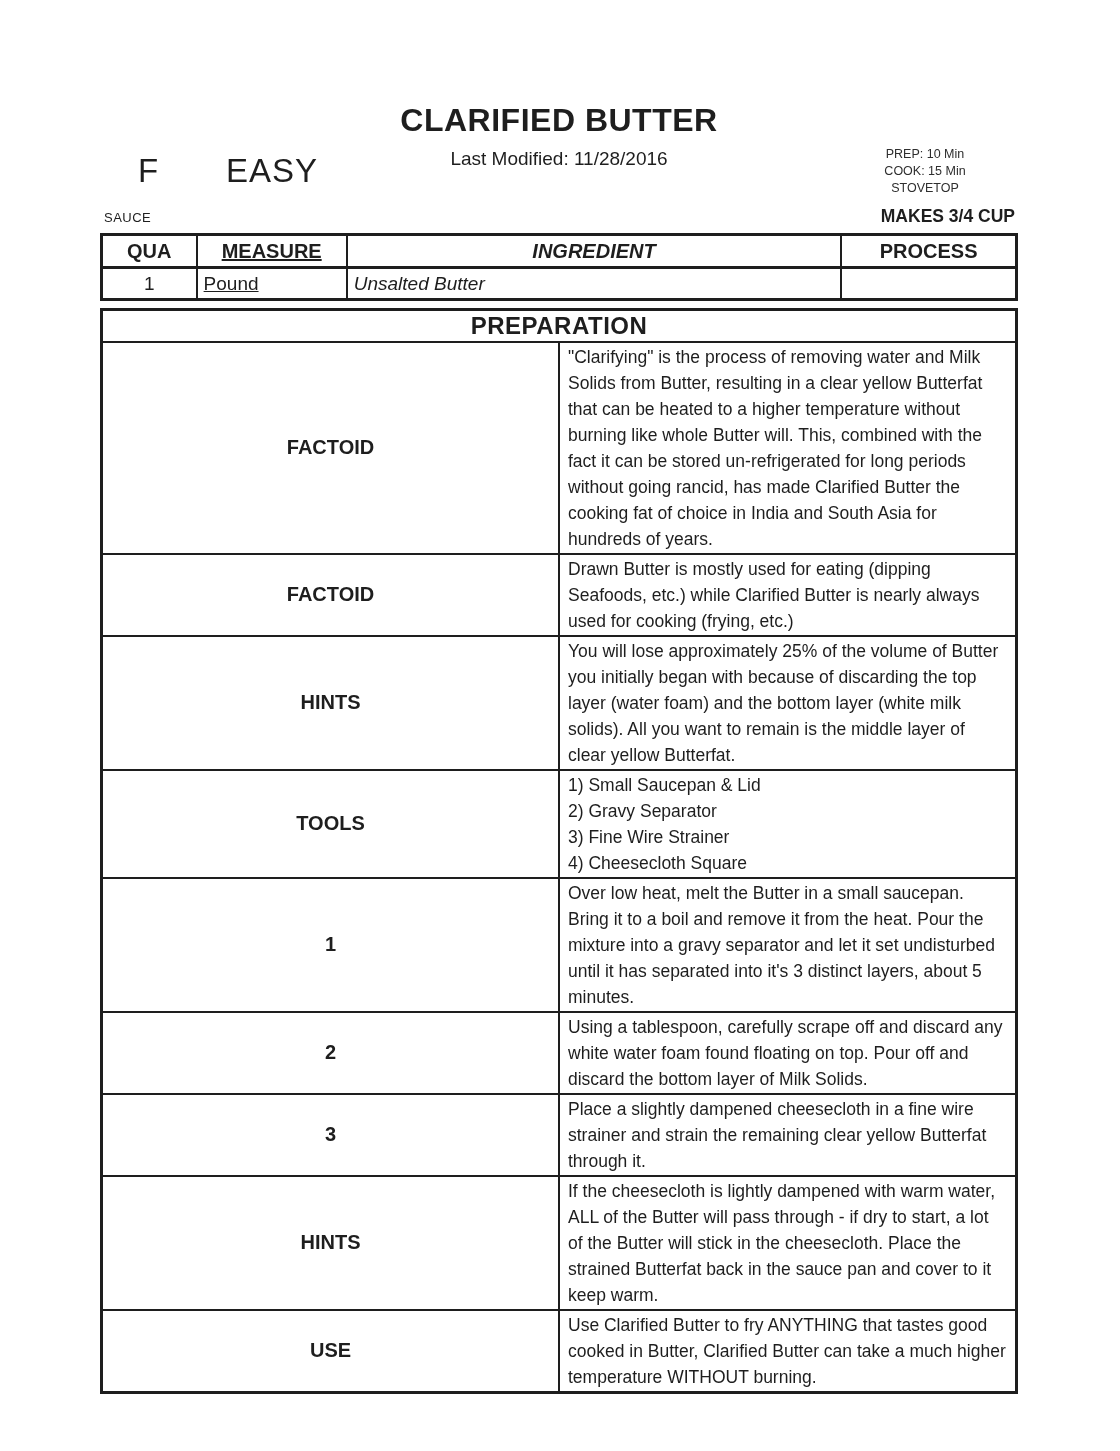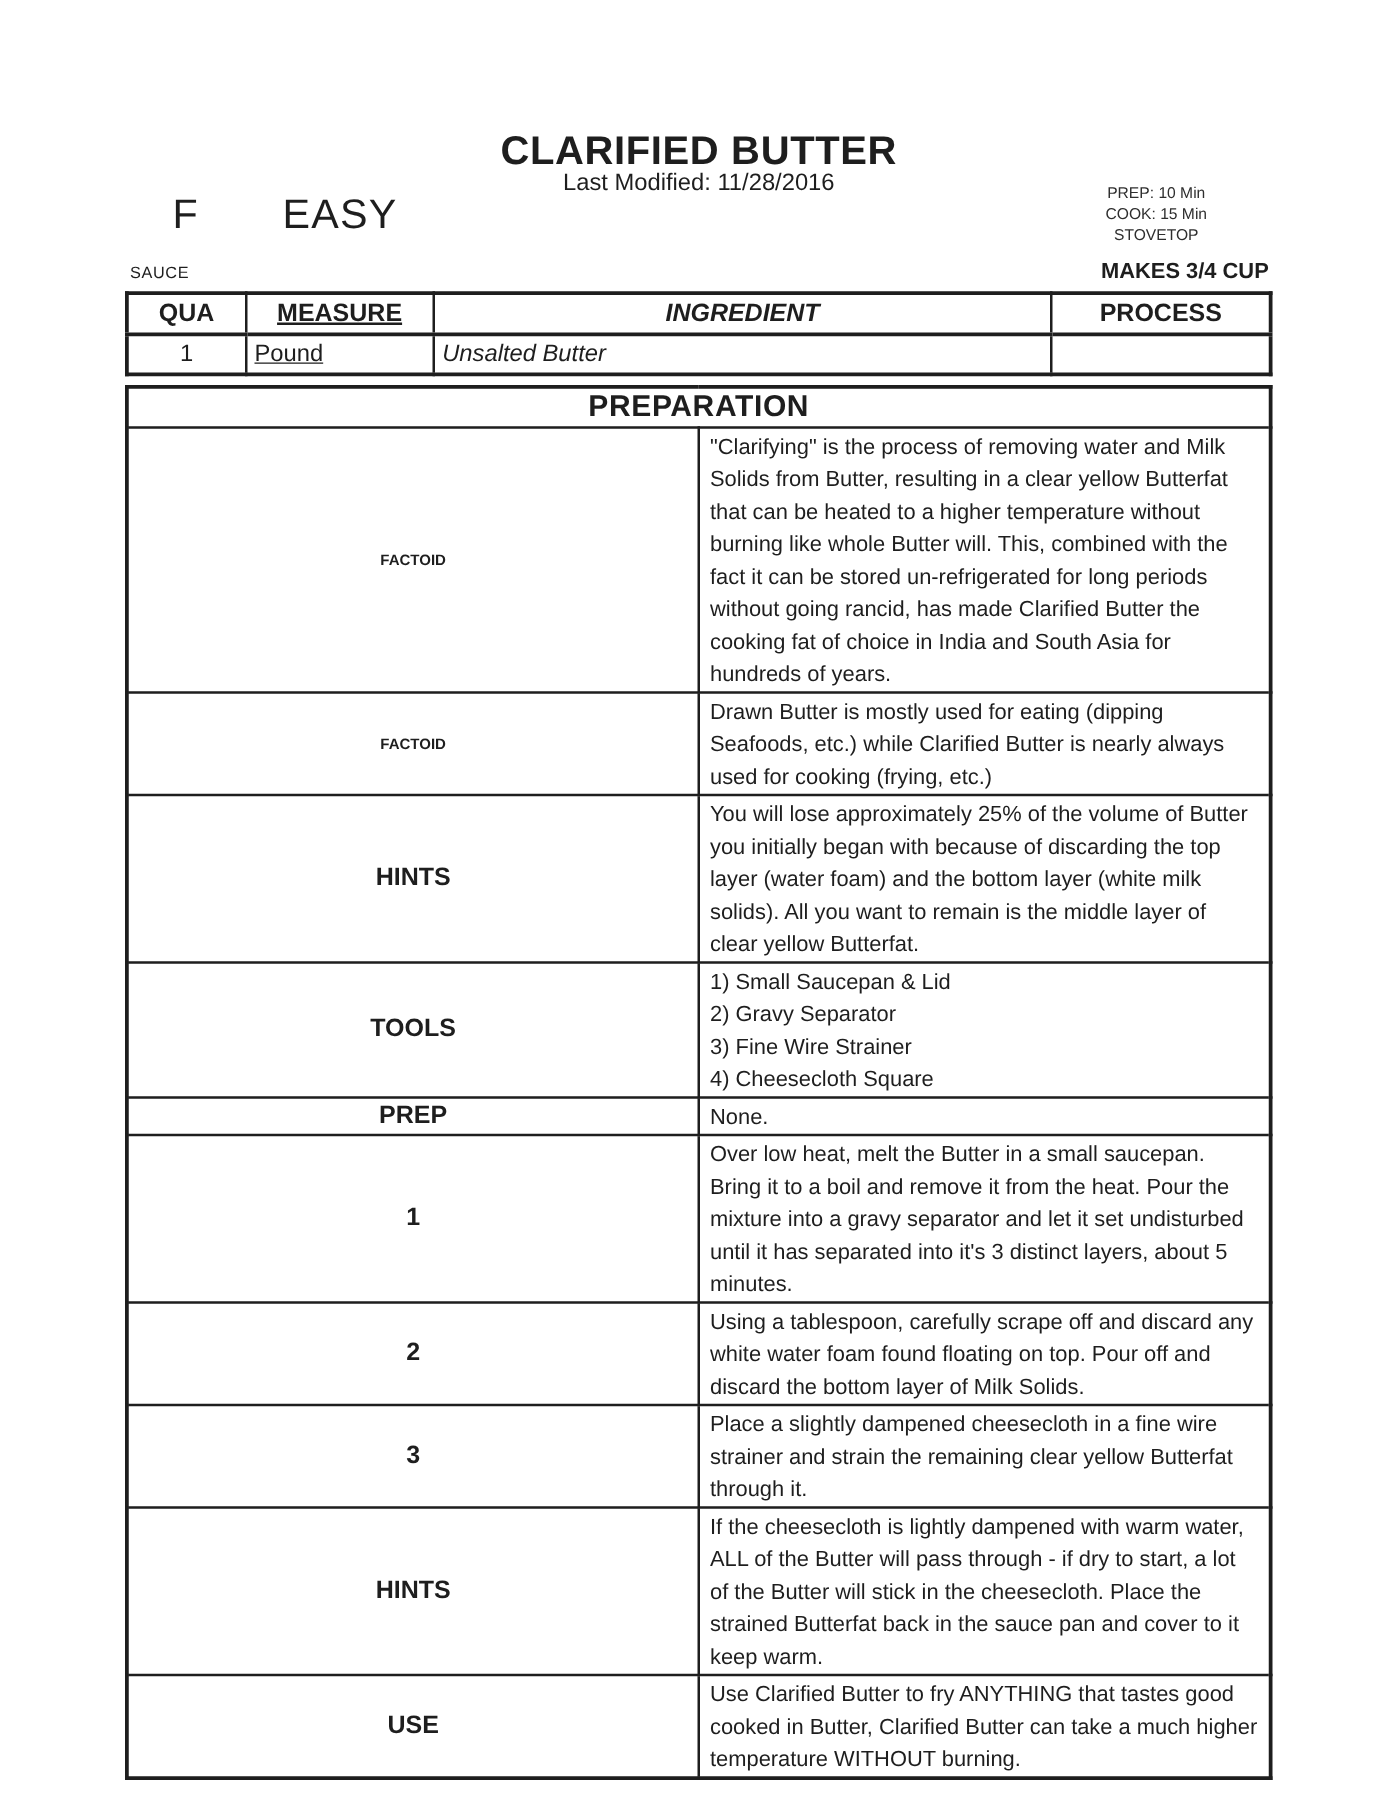--- a/index.html
+++ b/index.html
@@ -15,21 +15,21 @@
     margin-top: 38px;
   }
   .content { position: absolute; left: 100px; top: 0; width: 918px; }
 
   
   .recipe-title {
     position: absolute; left: 0; top: 64px; width: 918px;
     text-align: center; font-size: 32px; font-weight: bold; letter-spacing: 0.5px;
   }
   .last-modified {
-    position: absolute; left: 0; top: 98px; width: 918px;
+    position: absolute; left: 0; top: 110px; width: 918px;
     text-align: center; font-size: 19px;
   }
   .category-letter {
     position: absolute; left: 38px; top: 114px; font-size: 33px;
   }
   .difficulty {
     position: absolute; left: 126px; top: 114px; font-size: 33px; letter-spacing: 1px;
   }
   .time-block {
     position: absolute; left: 760px; top: 108px; width: 130px;
@@ -68,21 +68,21 @@
     border: 3px solid #1e1e1e;
   }
   .prep-title-cell {
     height: 32px; text-align: center; font-size: 24px; font-weight: bold;
     letter-spacing: 0.5px;
   }
   .prep-label {
     width: 95px; text-align: center; vertical-align: middle;
     font-weight: bold; font-size: 20px;
   }
-  .prep-label.small { font-size: 12px; }
+  .prep-label.small { font-size: 20px; }
   .prep-text {
     font-size: 17.5px; line-height: 26px; padding: 1px 8px;
     vertical-align: top; white-space: pre-line;
   }
 </style>
 </head>
 <body>
 
 <div class="page">
   <div class="content">
@@ -143,24 +143,20 @@
   </tr>
 
   <tr>
     <td class="prep-label">TOOLS</td>
     <td class="prep-text">1) Small Saucepan &amp; Lid
 2) Gravy Separator
 3) Fine Wire Strainer
 4) Cheesecloth Square</td>
   </tr>
 
-  <tr>
-    <td class="prep-label">PREP</td>
-    <td class="prep-text">None.</td>
-  </tr>
 
   <tr>
     <td class="prep-label">1</td>
     <td class="prep-text">Over low heat, melt the Butter in a small saucepan. Bring it to a boil and remove it from the heat. Pour the mixture into a gravy separator and let it set undisturbed until it has separated into it's 3 distinct layers, about 5 minutes.</td>
   </tr>
 
   <tr>
     <td class="prep-label">2</td>
     <td class="prep-text">Using a tablespoon, carefully scrape off and discard any white water foam found floating on top. Pour off and discard the bottom layer of Milk Solids.</td>
   </tr>

